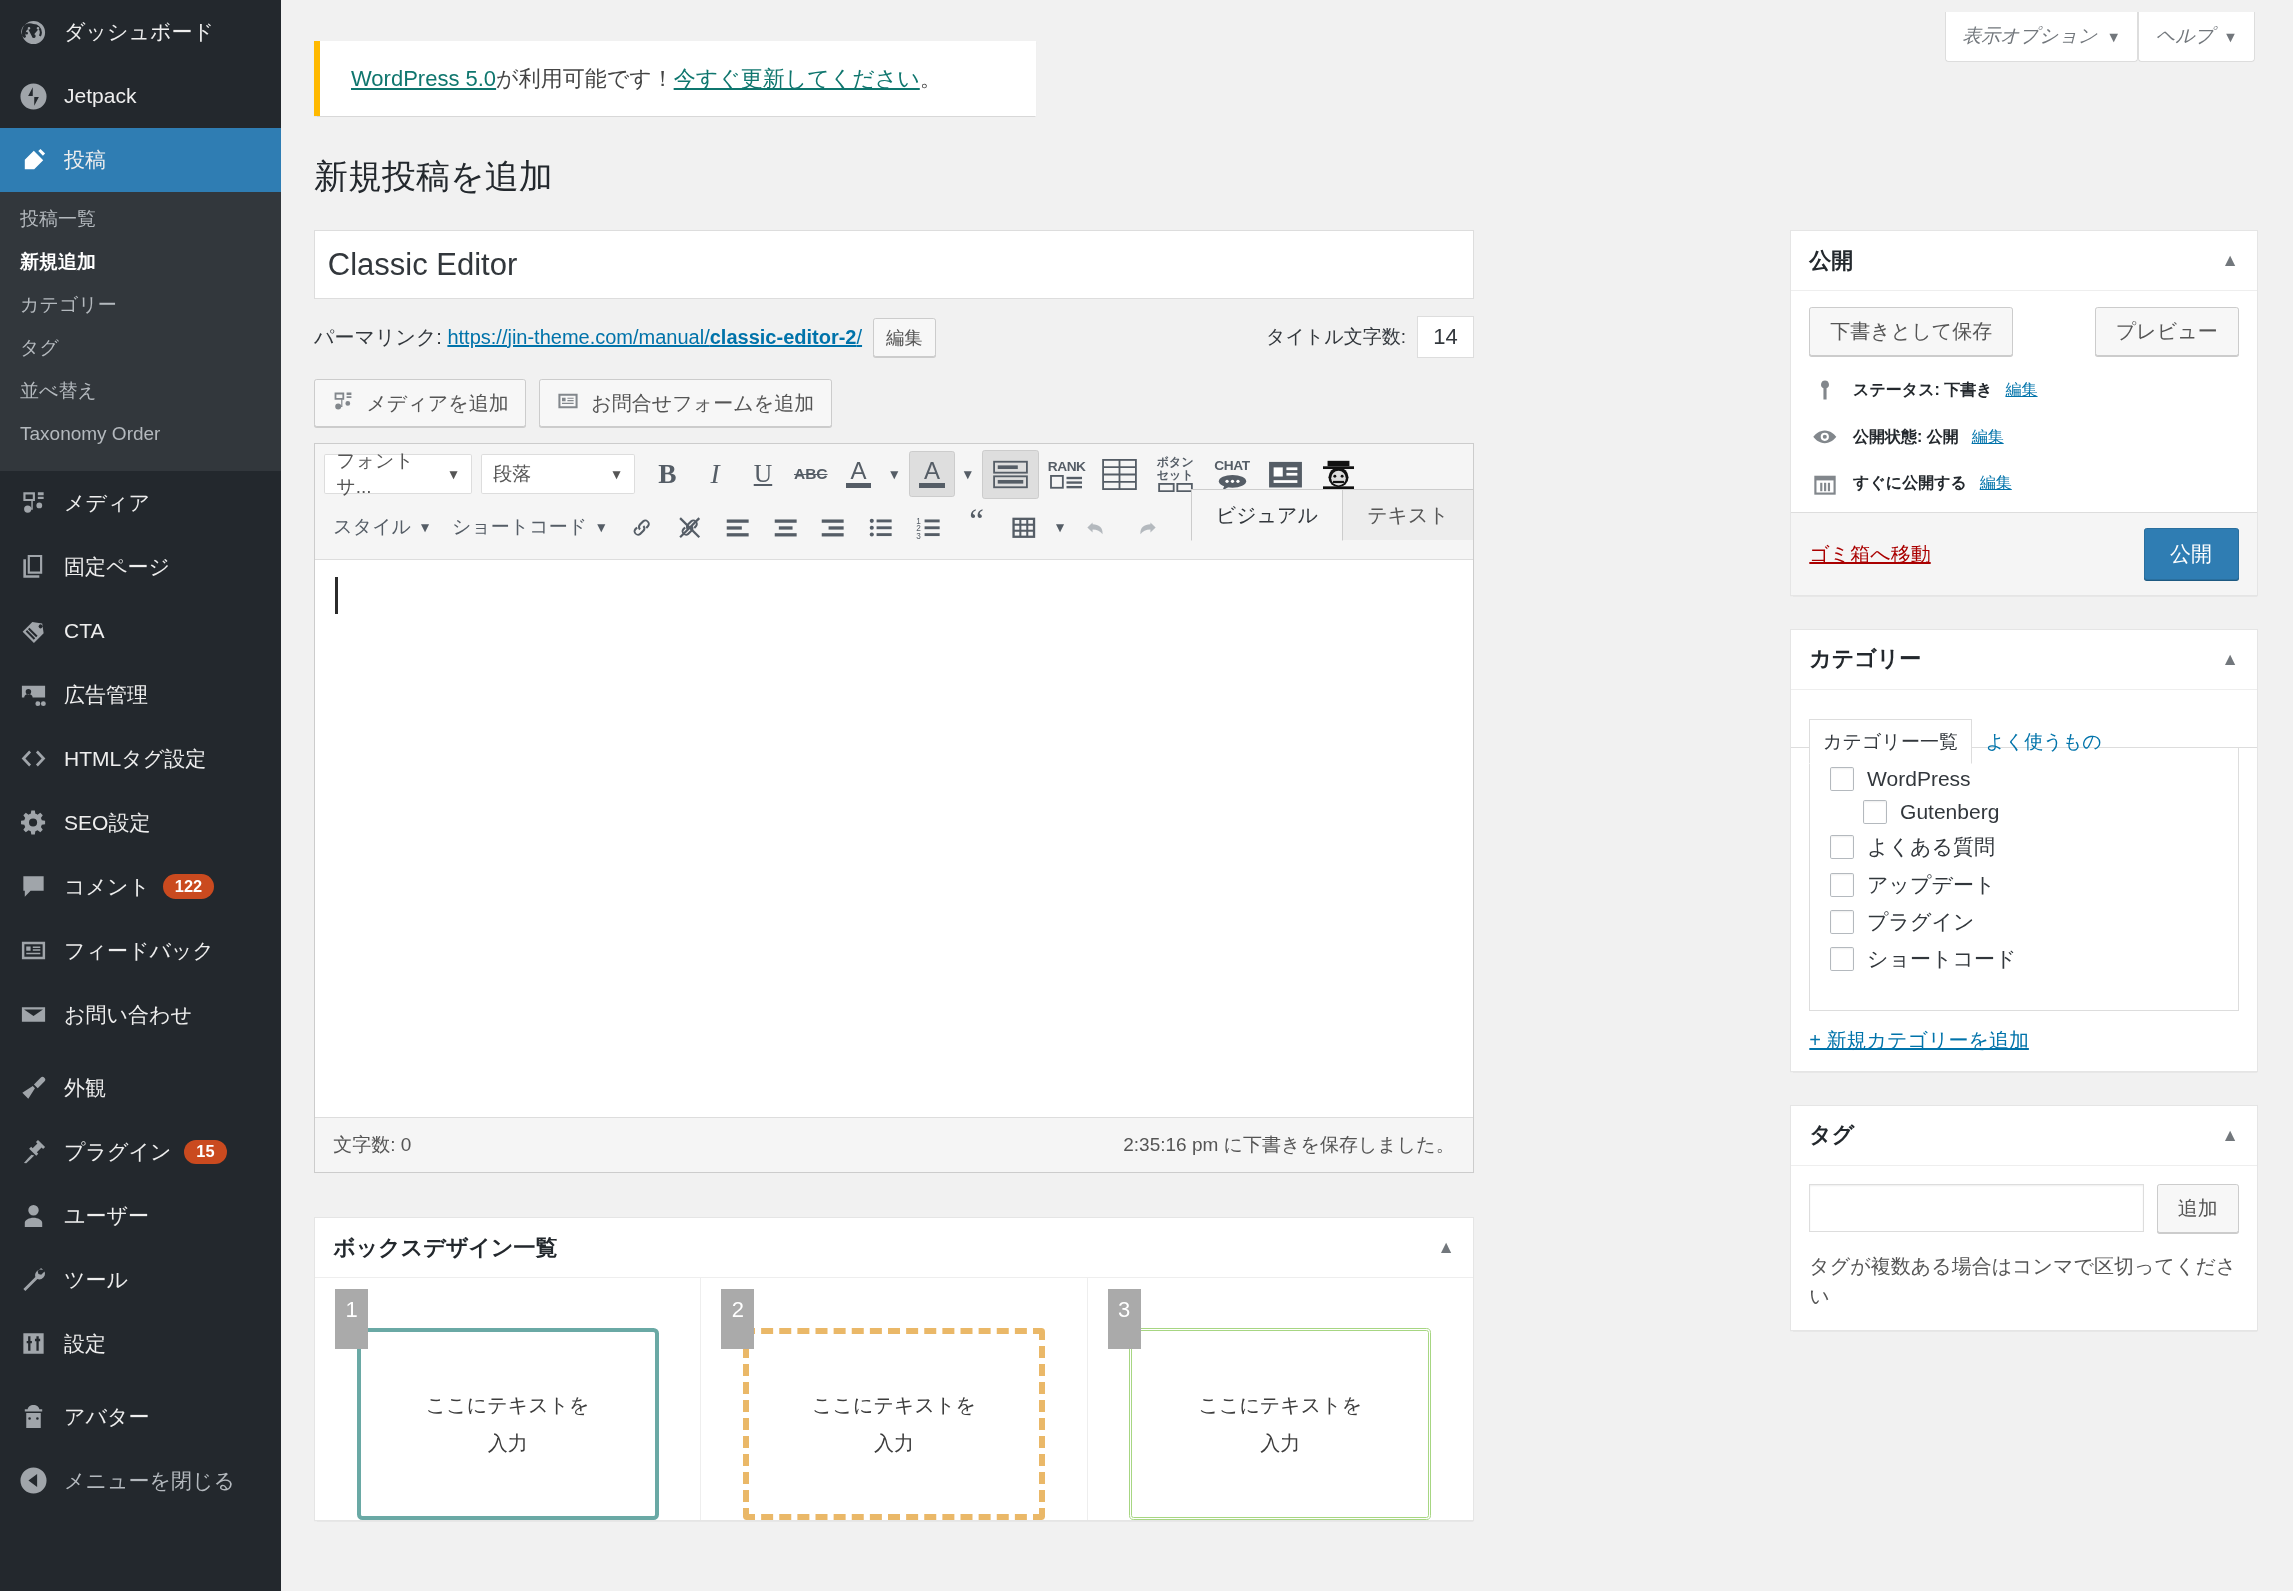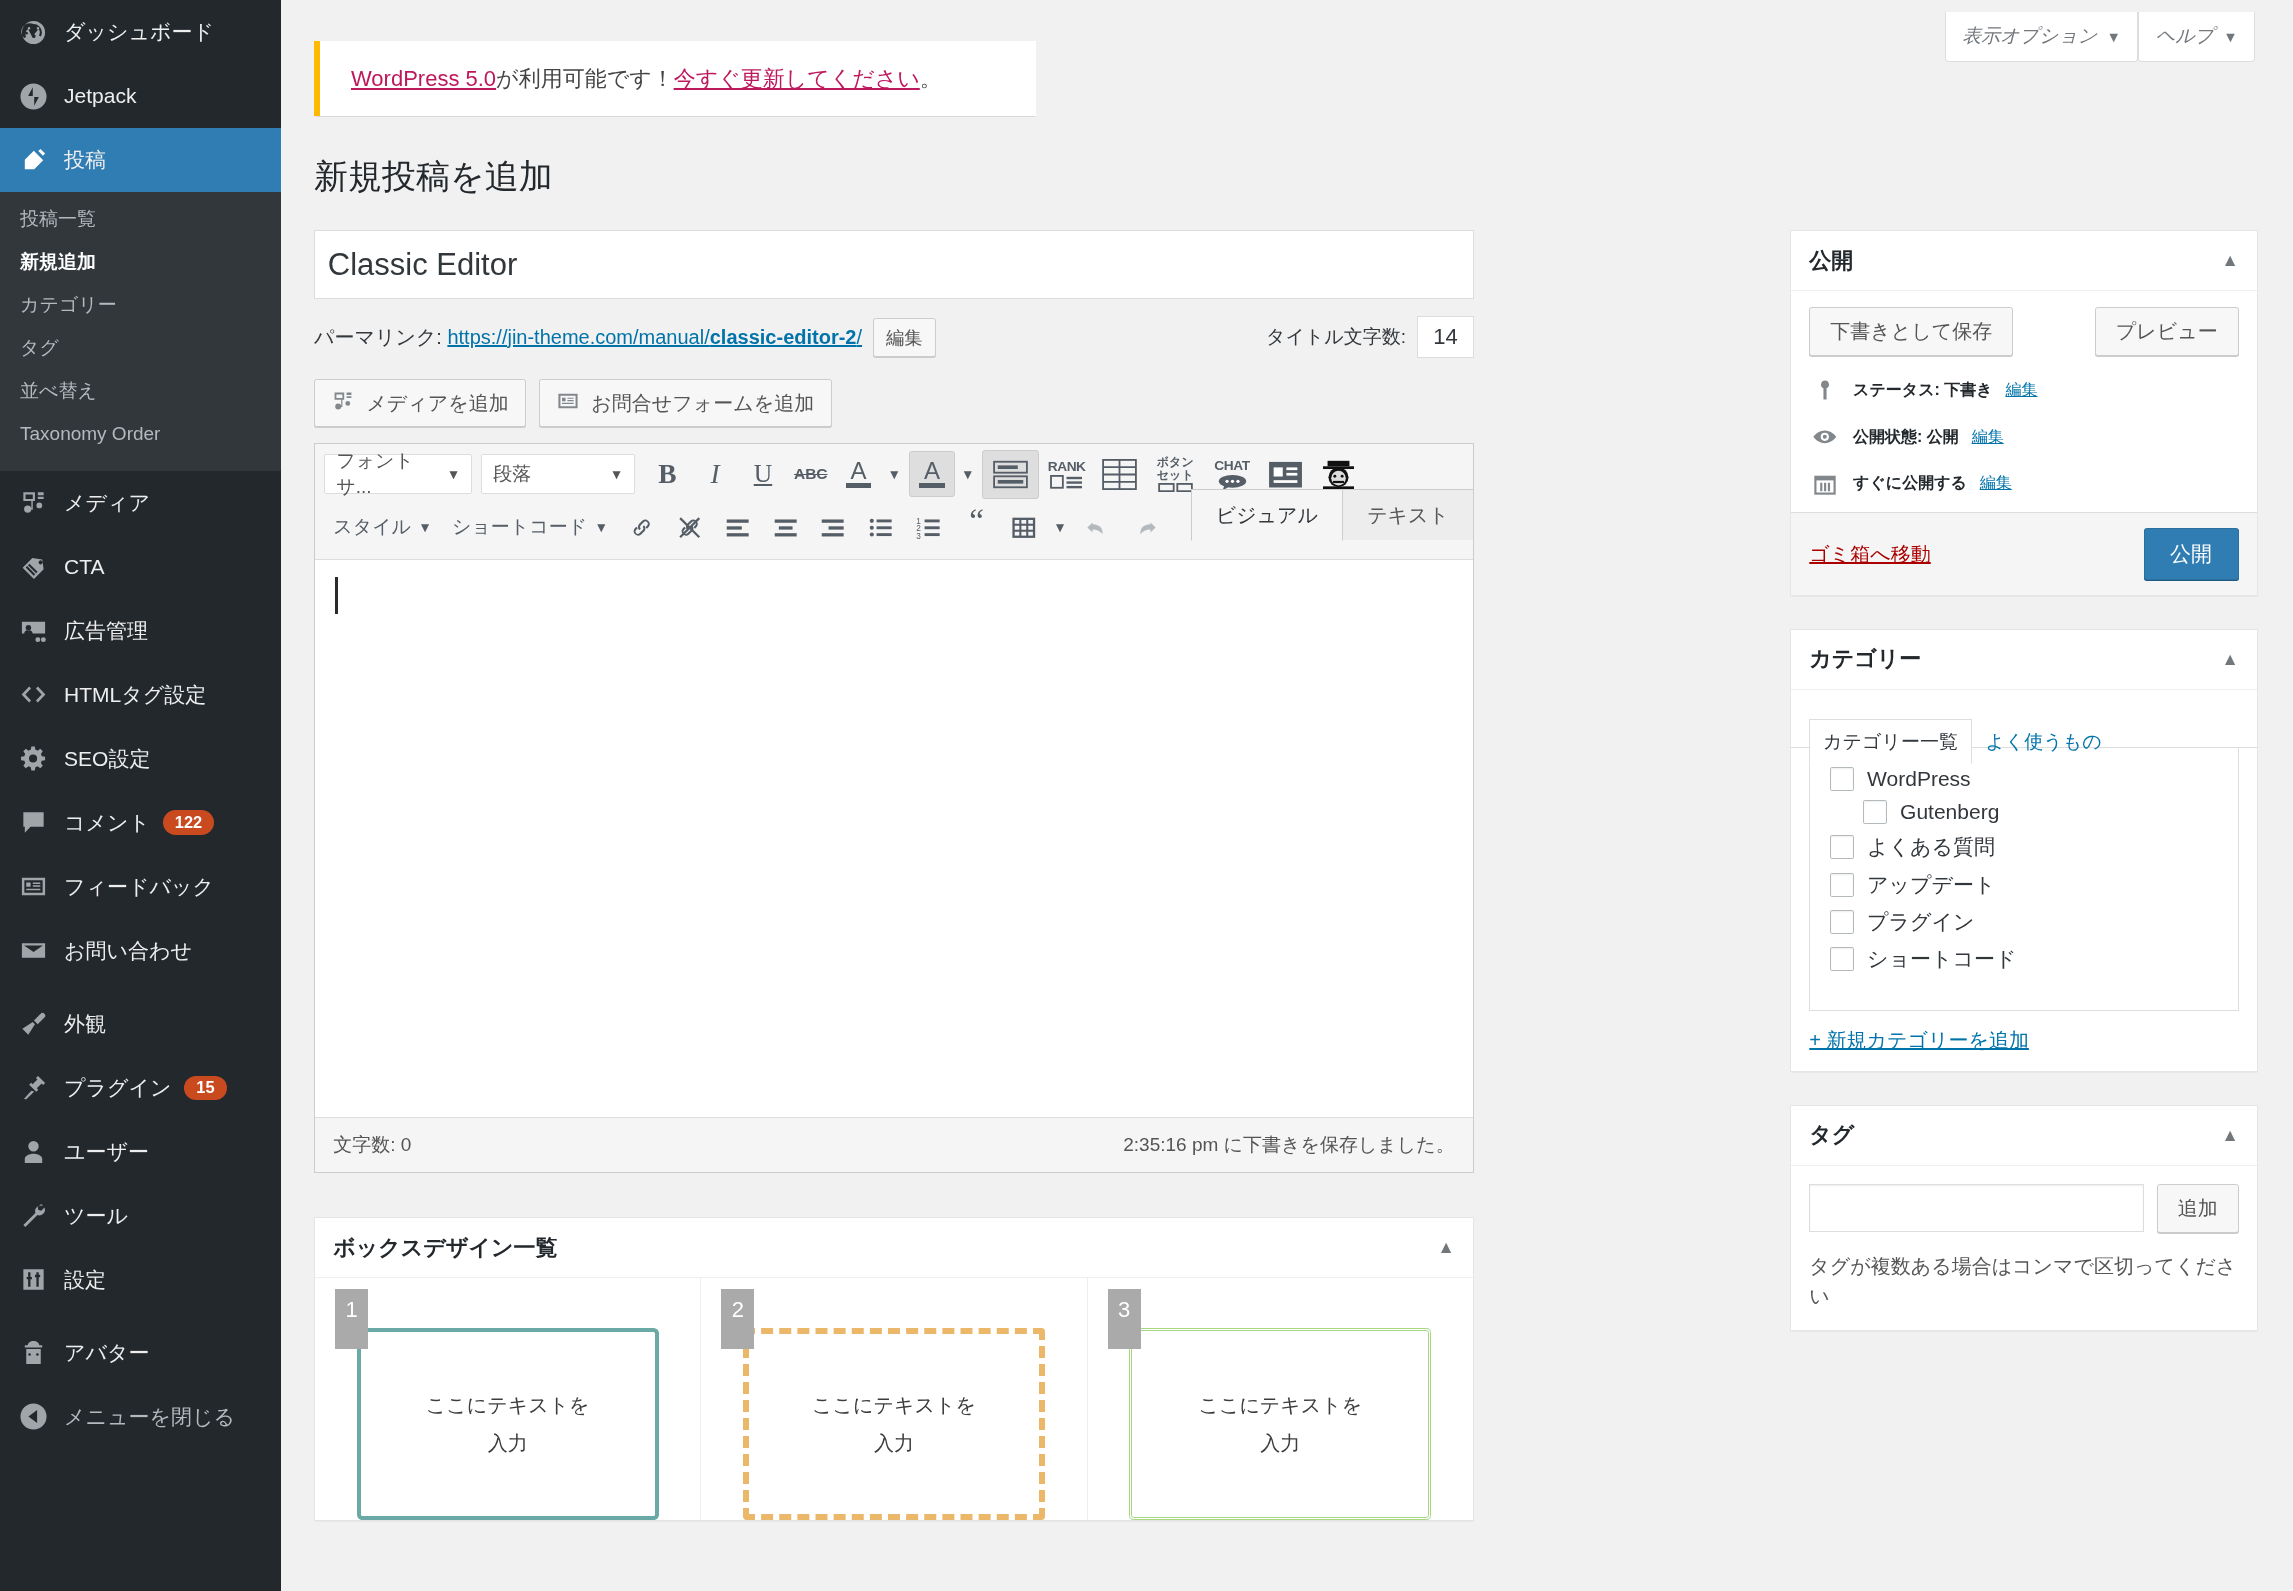--- a/index.html
+++ b/index.html
@@ -96,21 +96,21 @@
     position: absolute; left: 33px; top: 41px;
     width: 722px; height: 75px;
     background: #fff;
     border-left: 6.4px solid #ffb900;
     box-shadow: 0 0.9px 0.9px 0 rgba(0,0,0,.1);
     display: flex; align-items: center;
     padding-left: 31px;
     font-size: 22px;
     color: #444;
   }
-  .updnag a { color: #be185d; text-decoration: underline; }
+  .updnag a { color: #0f766e; text-decoration: underline; }
 
   .page-title {
     position: absolute; left: 33px; top: 154px;
     font-size: 34px;
     font-weight: normal;
     color: #23282d;
   }
 
   
   #post-body-content {
@@ -560,20 +560,28 @@
 
   <div class="menu-top">
     <span class="mi">
       <svg width="29" height="29" viewBox="0 0 20 20">
           <path d="M3 3h8v6H3V3zm1.5 1.5v3h5v-3h-5zM13 3h4v2h-4V3zm0 3h4v1.5h-4V6zm-7 6a2.5 2.5 0 1 1 0 5 2.5 2.5 0 0 1 0-5zm8-2a2 2 0 1 1 0 4 2 2 0 0 1 0-4zm-5.5-1V8h1v7h-1z"></path>
         </svg>
     </span>
     <span>メディア</span>
   </div>
 
+  <div class="menu-top">
+    <span class="mi">
+      <svg width="29" height="29" viewBox="0 0 20 20">
+          <path d="M6 2h10v13H6V2zm1.5 1.5v10h7v-10h-7zM3 5h1.8v11H14v1.8H3V5z"></path>
+        </svg>
+    </span>
+    <span>固定ページ</span>
+  </div>
 
   <div class="menu-top">
     <span class="mi">
       <svg width="29" height="29" viewBox="0 0 20 20">
           <path d="M2.5 10.8 9.2 4.1l6.8 1 1 6.8-6.7 6.7-7.8-7.8zm11.4-4.6a1.3 1.3 0 1 0 1.9 1.9 1.3 1.3 0 0 0-1.9-1.9zM4.6 10.7l5.6 5.6 1-1-5.6-5.6-1 1zm1.6-1.6 5.6 5.6 1-1L7.2 8.1l-1 1z"></path>
         </svg>
     </span>
     <span>CTA</span>
   </div>
 

